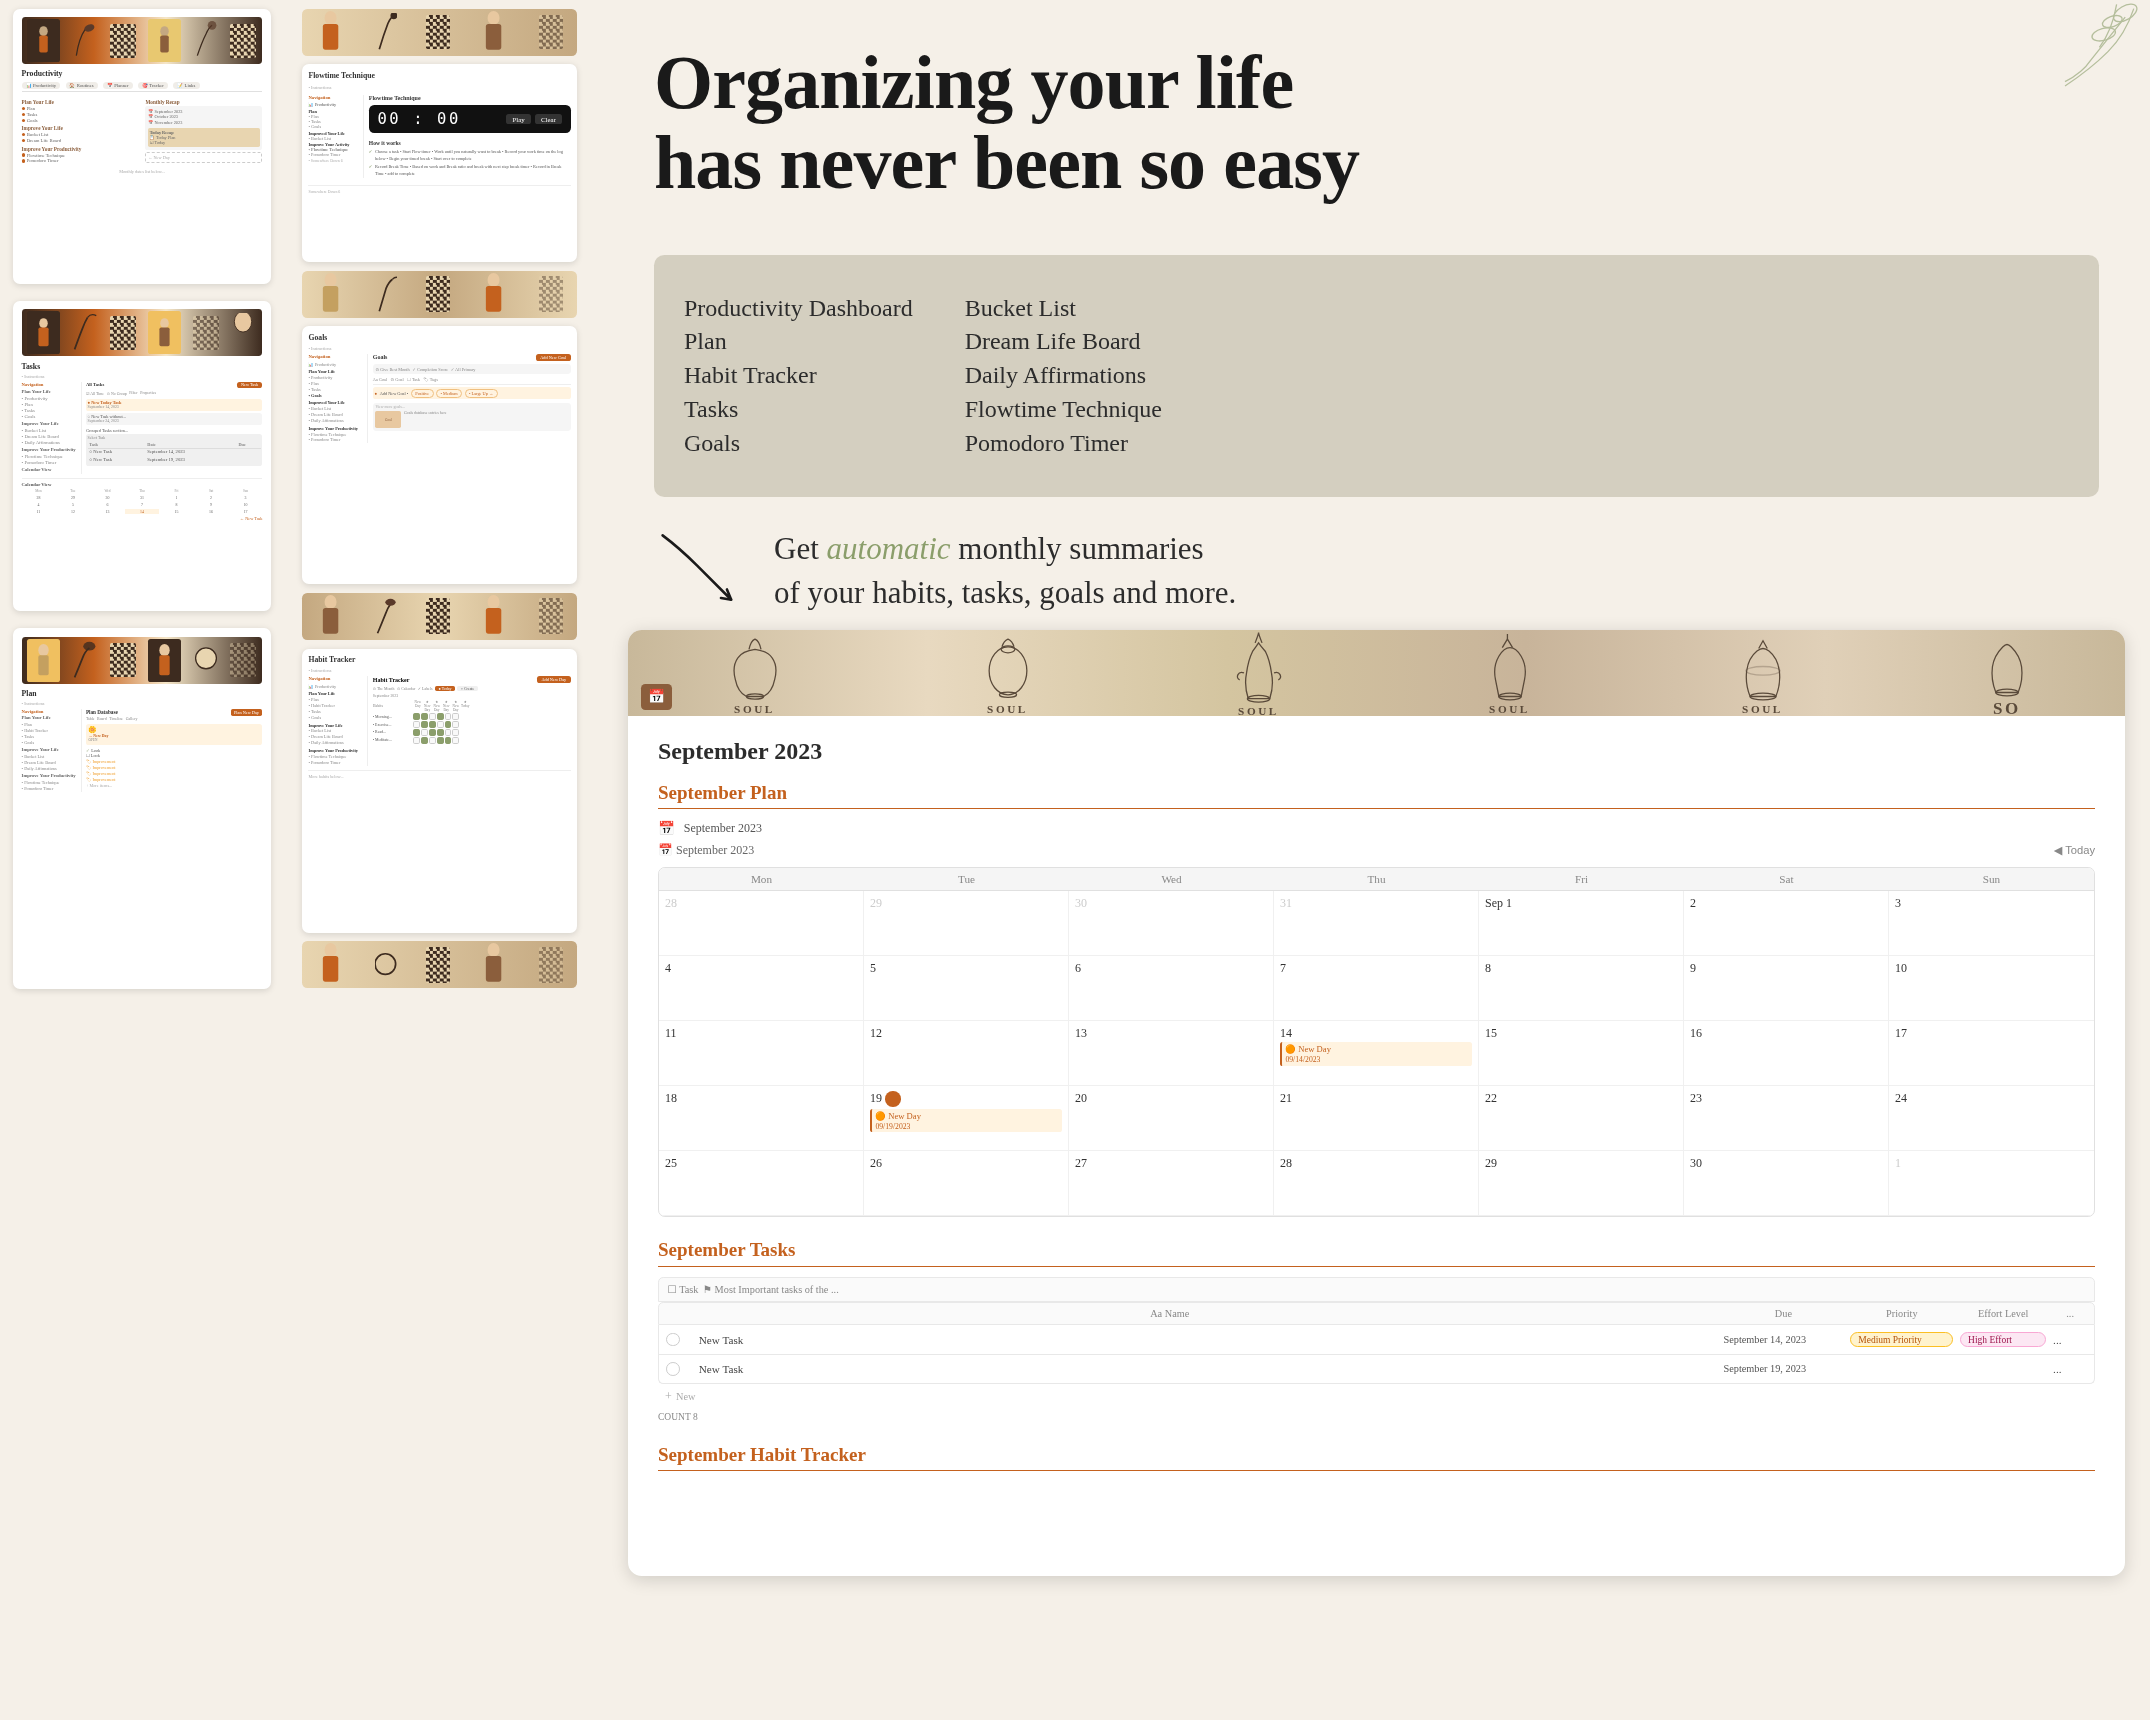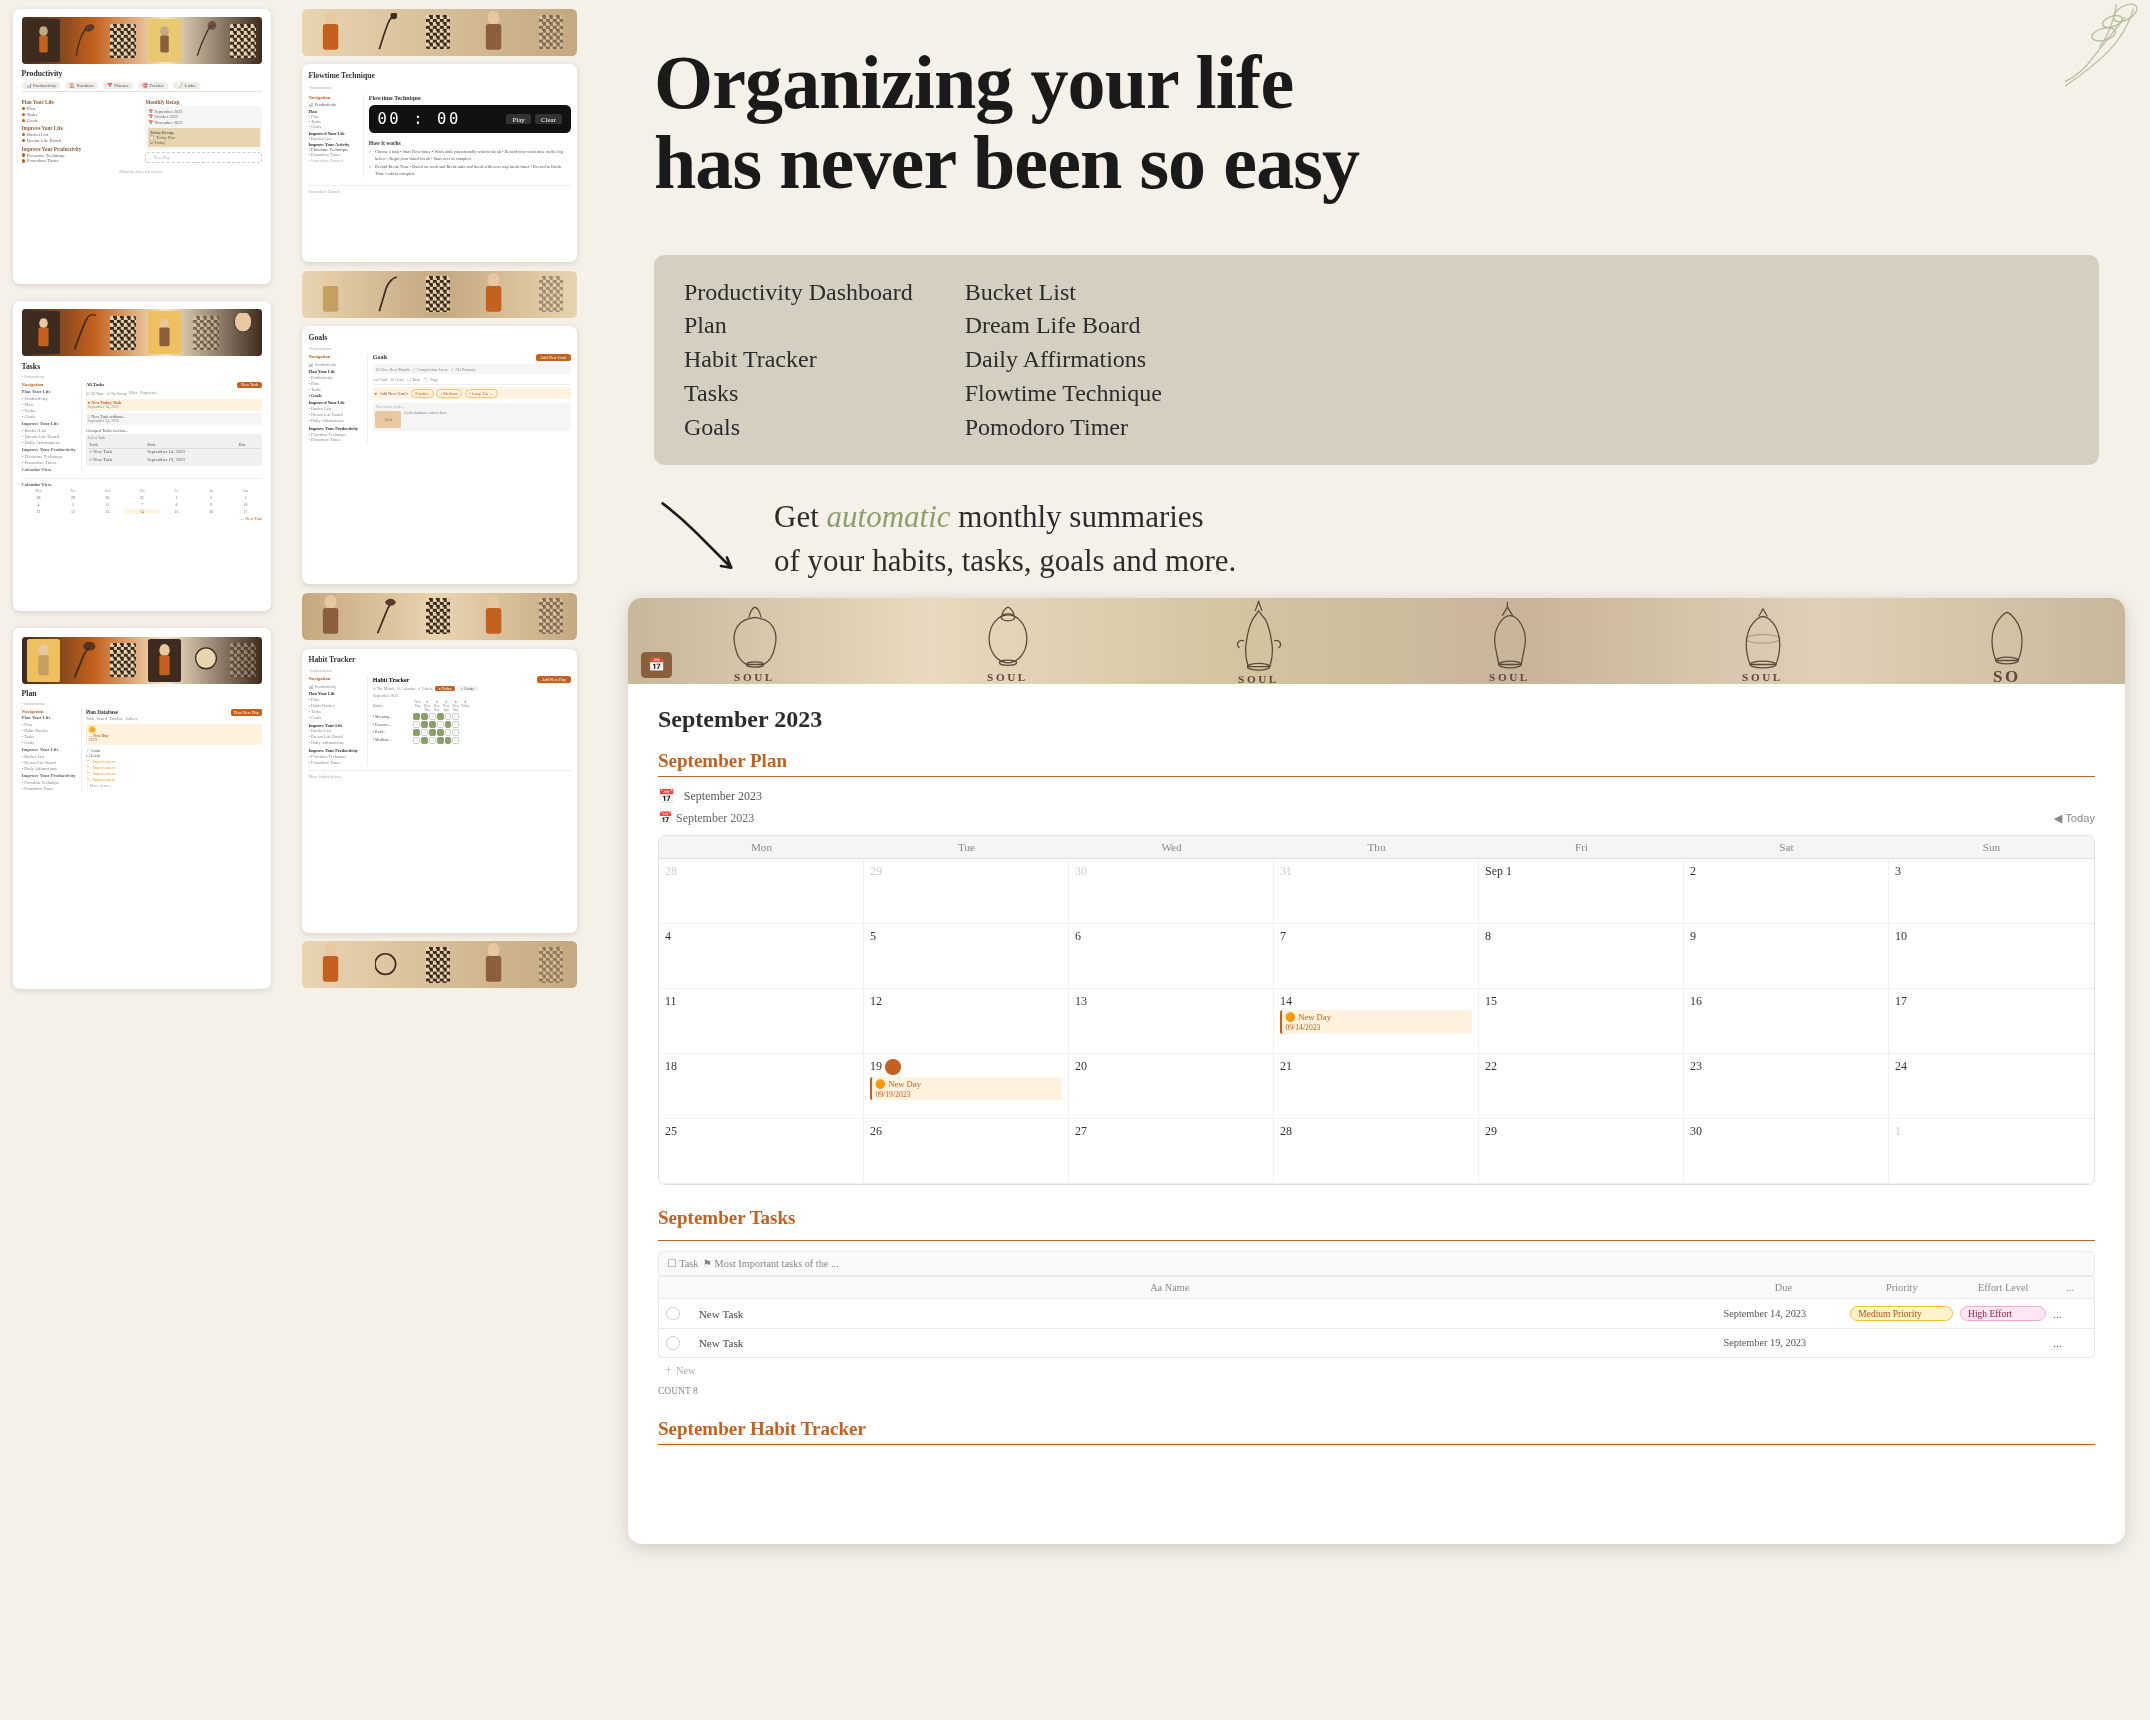--- a/index.html
+++ b/index.html
@@ -154,21 +154,21 @@
       top: 0;
       width: 172px;
       height: 172px;
       opacity: 0.6;
     }
 
     
     .feature-box {
       background: #d4cfc0;
       border-radius: 10.3px;
-      padding: 24px 30px;
+      padding: 40px 30px;
       margin: 0 52px 30px;
       display: flex;
       gap: 52px;
     }
 
     .feature-col {
       display: flex;
       flex-direction: column;
       gap: 6.9px;
     }
@@ -321,21 +321,21 @@
       margin-bottom: 21.5px;
       margin-top: 21.5px;
     }
 
     .tasks-title {
       font-size: 19px;
       color: #c4611e;
       font-weight: bold;
       margin-bottom: 10.3px;
       border-bottom: 1.7px solid #c4611e;
-      padding-bottom: 11px;
+      padding-bottom: 5px;
     }
 
     .tasks-table-header {
       display: grid;
       grid-template-columns: 26px 1fr 69px 120px 103px 86px 34px;
       gap: 6.9px;
       padding: 5.2px 6.9px;
       background: #fafafa;
       border: 0.9px solid #e8e8e8;
       border-radius: 5.2px 5.2px 0 0;

